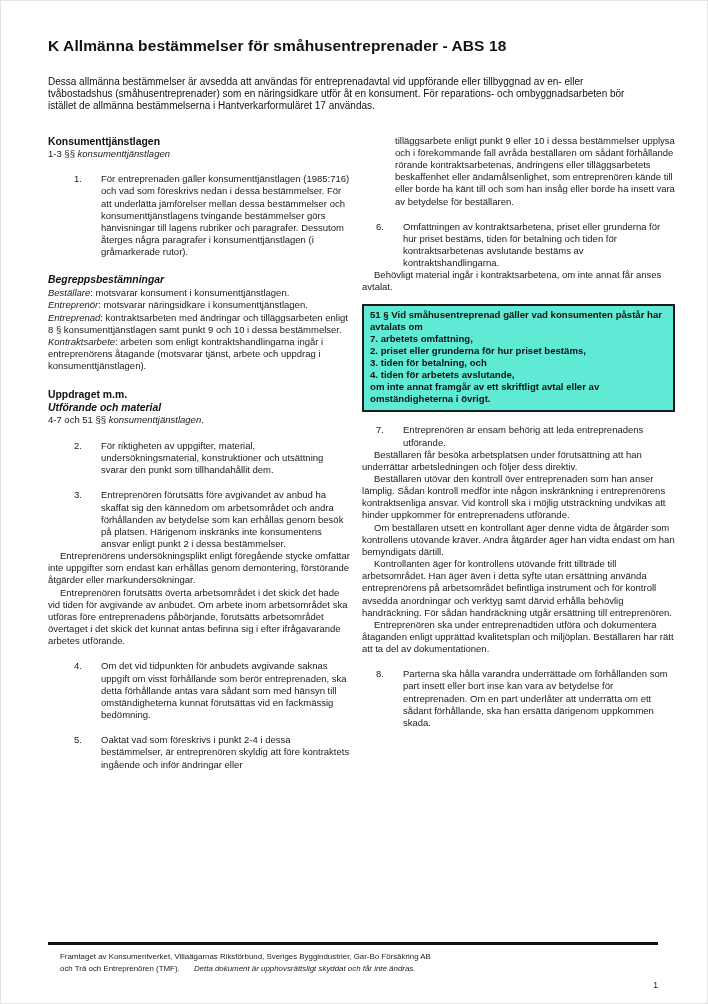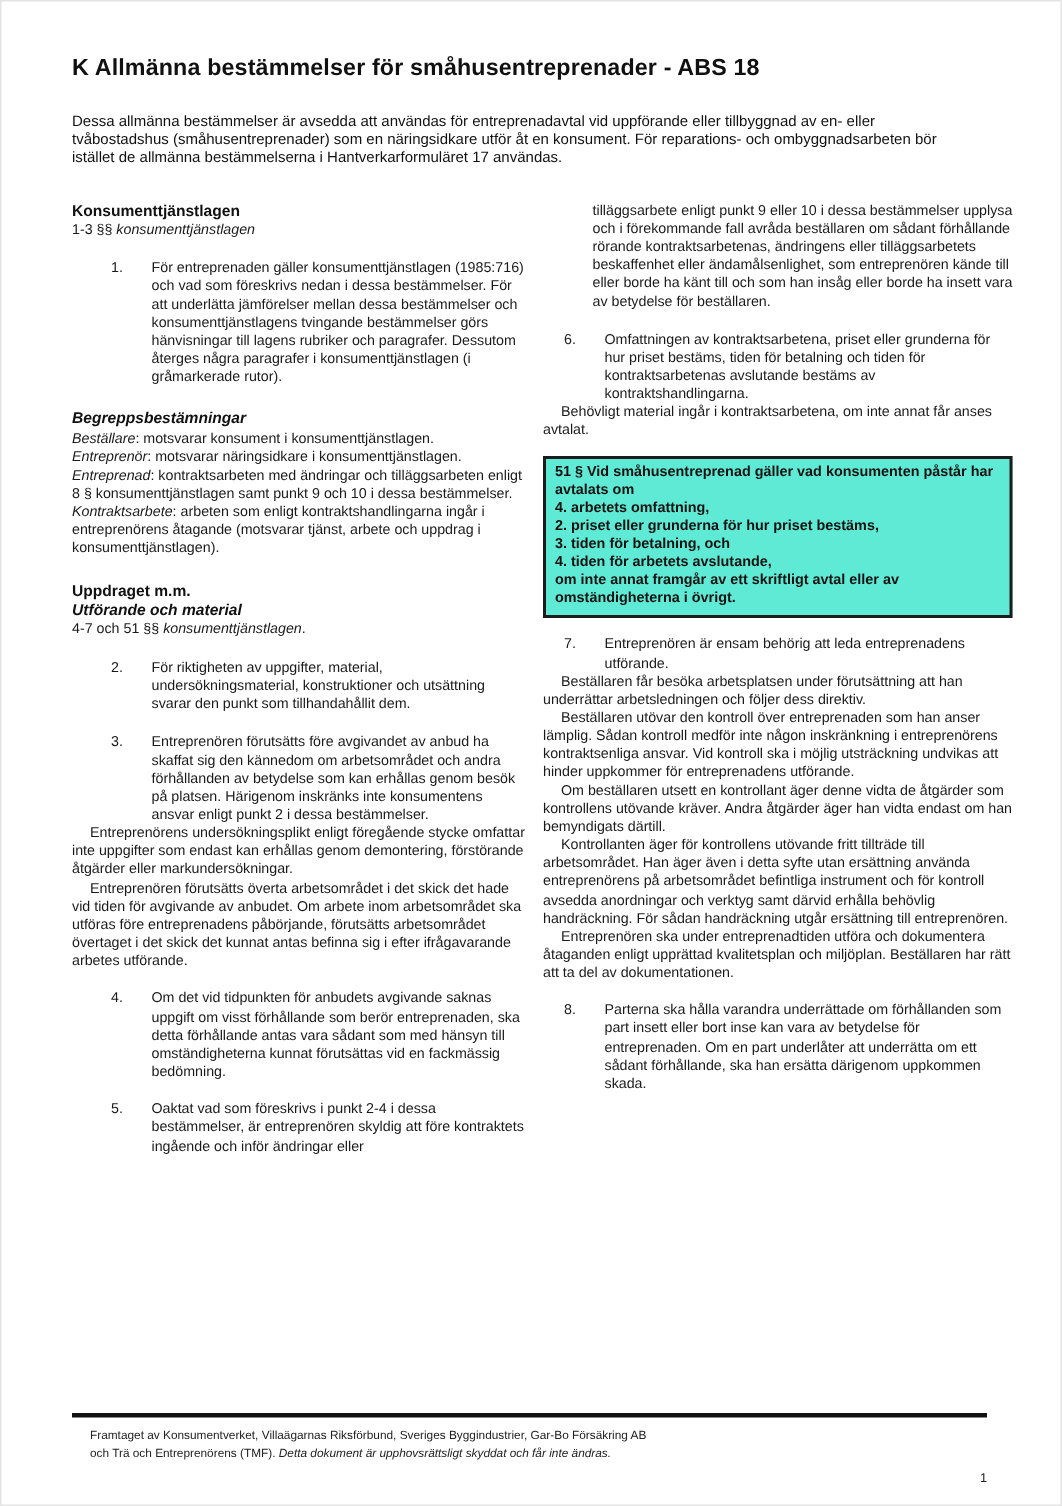--- a/index.html
+++ b/index.html
@@ -61,21 +61,21 @@
     margin:10px 0 12px 0;
     background:#5eead4;
     border:2px solid #1c1c1c;
     padding:3px 6px 5px 6px;
   }
   .law-box div { font-size:9.6px; font-weight:bold; line-height:12.1px; color:#111; }
 
   .footer { position:absolute; left:47px; top:941px; width:610px; }
   .footer-rule { border-top:3px solid #111; margin-bottom:6px; }
   .footer-line { font-size:7.9px; line-height:12.4px; color:#222;padding-left:12px; }
-  .footer-line em { font-style:italic; }
+  .footer-line em { font-style:italic;margin-left:12px; }
   .pagenum { text-align:right; margin-top:4px; font-size:8.5px; color:#222; }
 </style>
 </head>
 <body>
 
 <div class="page">
   <div class="content">
 
     <div class="title">K Allmänna bestämmelser för småhusentreprenader - ABS 18</div>
 
@@ -133,21 +133,21 @@
         <div class="item5cont">tilläggsarbete enligt punkt 9 eller 10 i dessa bestämmelser upplysa och i förekommande fall avråda beställaren om sådant förhållande rörande kontraktsarbetenas, ändringens eller tilläggsarbetets beskaffenhet eller ändamålsenlighet, som entreprenören kände till eller borde ha känt till och som han insåg eller borde ha insett vara av betydelse för beställaren.</div>
 
         <div class="item">
           <span class="num">6.</span>
           <div class="itext">Omfattningen av kontraktsarbetena, priset eller grunderna för hur priset bestäms, tiden för betalning och tiden för kontraktsarbetenas avslutande bestäms av kontraktshandlingarna.</div>
         </div>
         <div class="cont">Behövligt material ingår i kontraktsarbetena, om inte annat får anses avtalat.</div>
 
         <div class="law-box">
           <div>51 § Vid småhusentreprenad gäller vad konsumenten påstår har avtalats om</div>
-          <div>4. arbetets omfattning,</div>
+          <div>7. arbetets omfattning,</div>
           <div>2. priset eller grunderna för hur priset bestäms,</div>
           <div>3. tiden för betalning, och</div>
           <div>4. tiden för arbetets avslutande,</div>
           <div>om inte annat framgår av ett skriftligt avtal eller av omständigheterna i övrigt.</div>
         </div>
 
         <div class="item" style="margin-top:0;">
           <span class="num">7.</span>
           <div class="itext">Entreprenören är ensam behörig att leda entreprenadens utförande.</div>
         </div>
@@ -162,16 +162,16 @@
           <div class="itext">Parterna ska hålla varandra underrättade om förhållanden som part insett eller bort inse kan vara av betydelse för entreprenaden. Om en part underlåter att underrätta om ett sådant förhållande, ska han ersätta därigenom uppkommen skada.</div>
         </div>
       </div>
 
     </div>
   </div>
 
   <div class="footer">
     <div class="footer-rule"></div>
     <div class="footer-line">Framtaget av Konsumentverket, Villaägarnas Riksförbund, Sveriges Byggindustrier, Gar-Bo Försäkring AB</div>
-    <div class="footer-line"><span>och Trä och Entreprenörens (TMF). </span><em>Detta dokument är upphovsrättsligt skyddat och får inte ändras.</em></div>
+    <div class="footer-line"><span>och Trä och Entreprenören (TMF). </span><em>Detta dokument är upphovsrättsligt skyddat och får inte ändras.</em></div>
     <div class="pagenum">1</div>
   </div>
 </div>
 
 </body></html>

